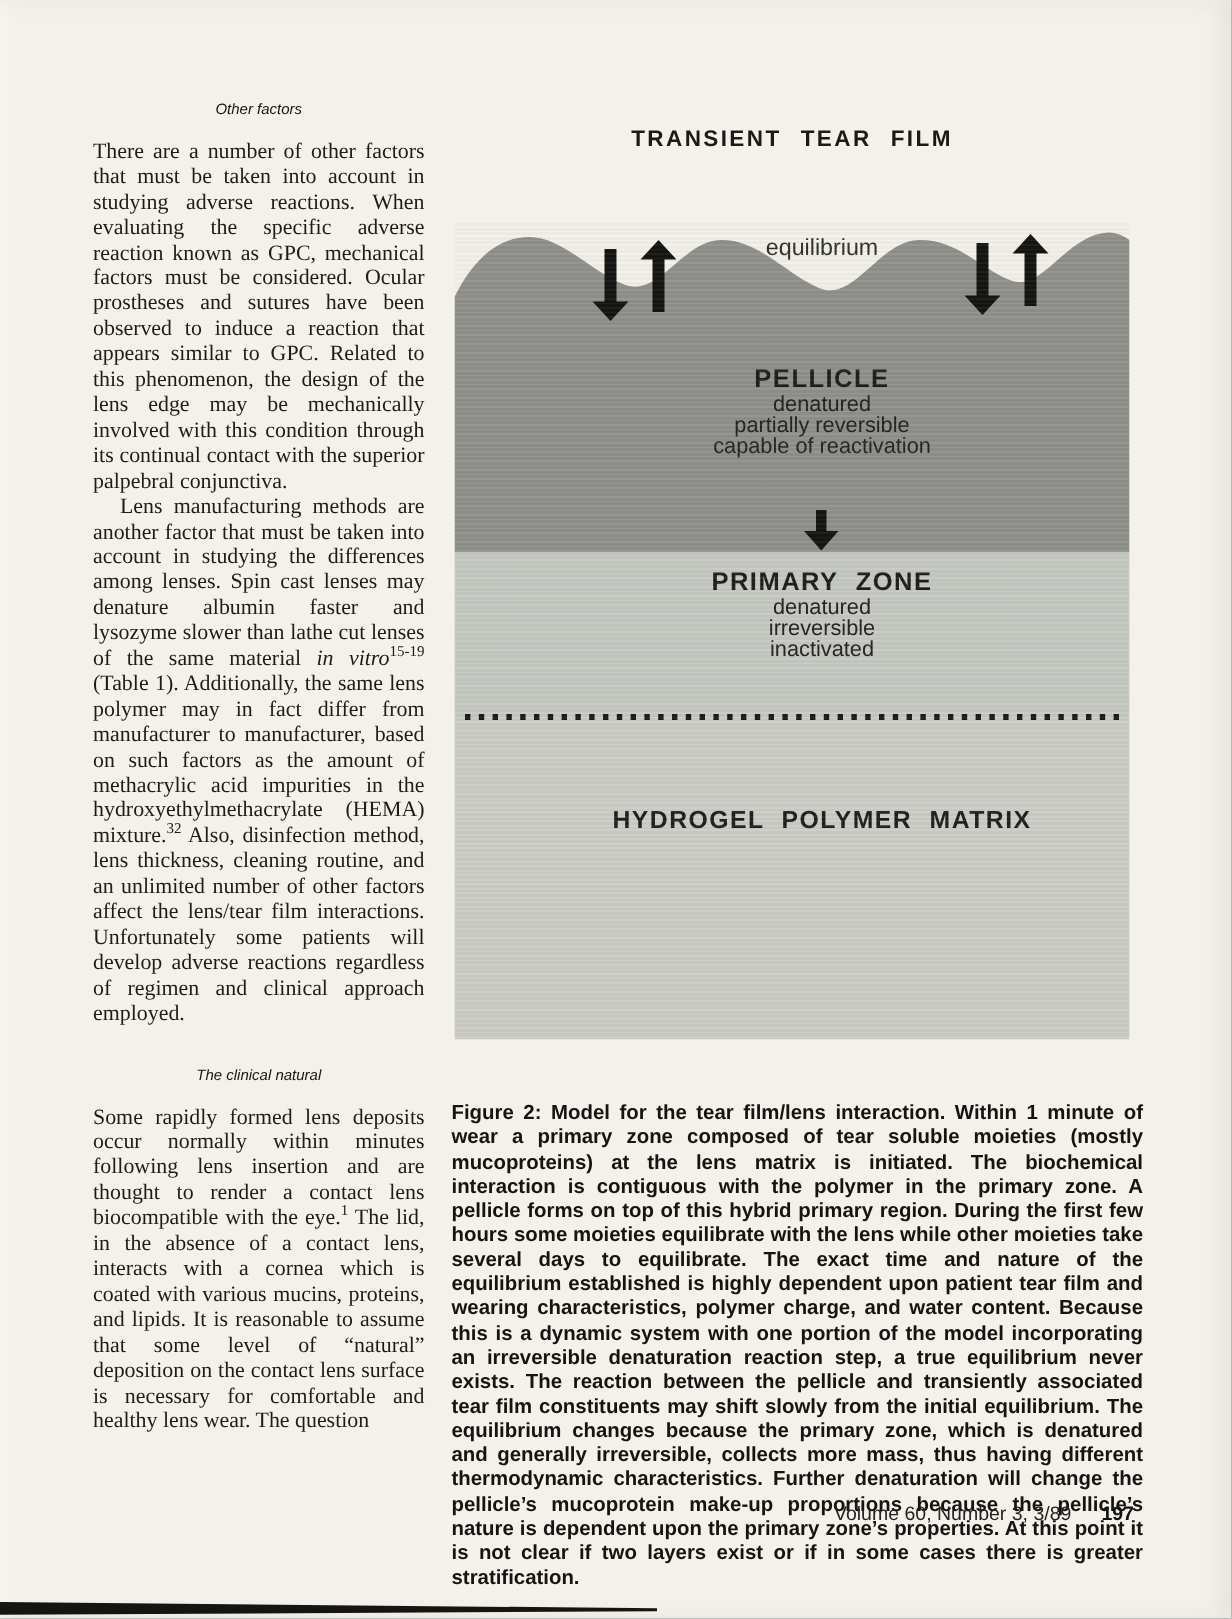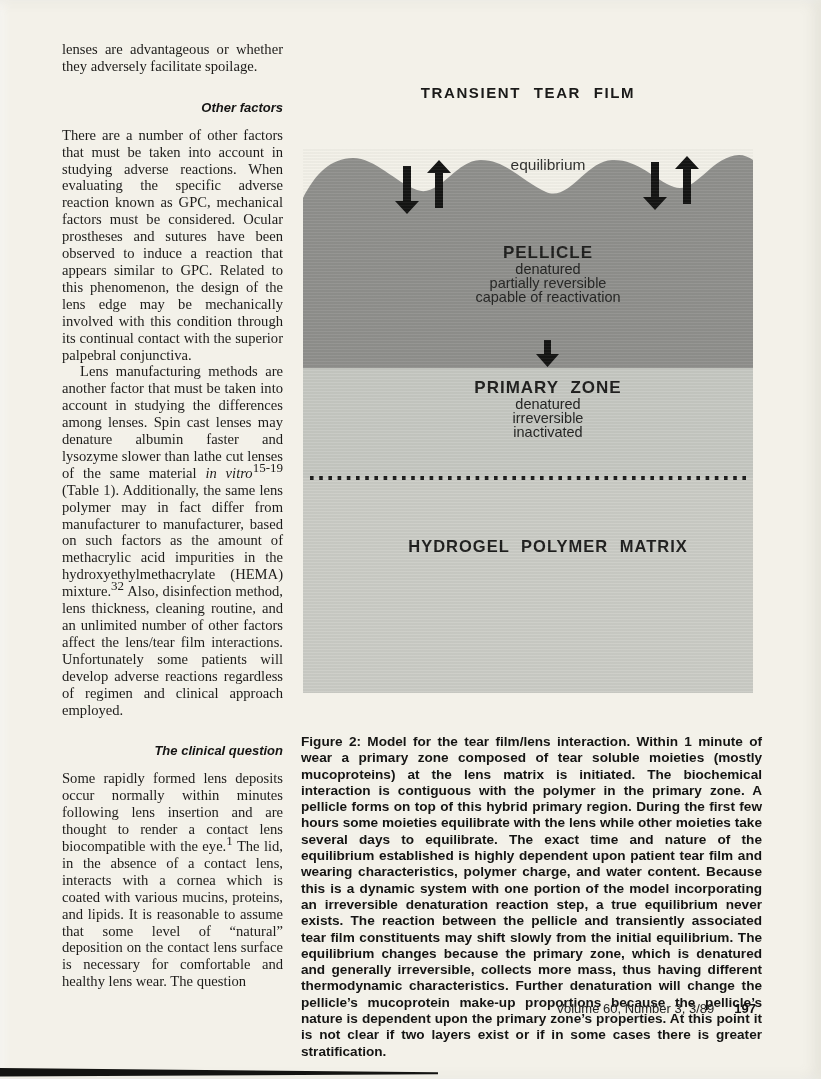--- a/index.html
+++ b/index.html
@@ -15,25 +15,25 @@
   .left-col{
     position:absolute;left:62px;top:41px;width:221px;
     font-family:"Liberation Serif",serif;
     font-size:14.6px;line-height:16.9px;color:#1d1c1a;
     text-align:justify;
   }
   .col-para{margin:0;}
   .col-para.indent{text-indent:18px;}
   .col-heading{
     font-family:"Liberation Sans",sans-serif;
-    font-weight:700;font-style:italic;
-    font-size:13px;color:#151514;
-    margin:25px 0 10px 0;text-align:right;
+    font-weight:400;font-style:italic;
+    font-size:10px;color:#151514;
+    margin:25px 0 10px 0;text-align:center;
   }
-  .col-para sup{font-size:13px;line-height:0;vertical-align:super;}
+  .col-para sup{font-size:10px;line-height:0;vertical-align:super;}
   .col-para i{}
   
   .fig-title{
     position:absolute;left:303px;top:84px;width:450px;
     text-align:center;font-weight:700;font-size:15px;
     letter-spacing:1.6px;word-spacing:7px;color:#1a1a19;
   }
   .diagram{position:absolute;left:303px;top:148px;}
   .diagram-texture{
     position:absolute;left:303px;top:148px;width:450px;height:545px;
@@ -54,25 +54,24 @@
   .footer .pageno{font-weight:700;margin-left:20px;color:#111;}
   
   .scan-wedge{position:absolute;left:0;top:1066px;}
 </style>
 </head>
 <body>
 
 <div class="page">
 
   <div class="left-col">
-      <p class="col-para"><span>lenses are advantageous or whether they adversely facilitate spoilage.</span></p>
       <div class="col-heading">Other factors</div>
       <p class="col-para"><span>There are a number of other factors that must be taken into account in studying adverse reactions. When evaluating the specific adverse reaction known as GPC, mechanical factors must be considered. Ocular prostheses and sutures have been observed to induce a reaction that appears similar to GPC. Related to this phenomenon, the design of the lens edge may be mechanically involved with this condition through its continual contact with the superior palpebral conjunctiva.</span></p>
       <p class="col-para indent"><span>Lens manufacturing methods are another factor that must be taken into account in studying the differences among lenses. Spin cast lenses may denature albumin faster and lysozyme slower than lathe cut lenses of the same material </span><i>in vitro</i><sup>15-19</sup><span> (Table 1). Additionally, the same lens polymer may in fact differ from manufacturer to manufacturer, based on such factors as the amount of methacrylic acid impurities in the hydroxyethylmethacrylate (HEMA) mixture.</span><sup>32</sup><span> Also, disinfection method, lens thickness, cleaning routine, and an unlimited number of other factors affect the lens/tear film interactions. Unfortunately some patients will develop adverse reactions regardless of regimen and clinical approach employed.</span></p>
-      <div class="col-heading">The clinical question</div>
+      <div class="col-heading">The clinical natural</div>
       <p class="col-para"><span>Some rapidly formed lens deposits occur normally within minutes following lens insertion and are thought to render a contact lens biocompatible with the eye.</span><sup>1</sup><span> The lid, in the absence of a contact lens, interacts with a cornea which is coated with various mucins, proteins, and lipids. It is reasonable to assume that some level of “natural” deposition on the contact lens surface is necessary for comfortable and healthy lens wear. The question</span></p>
     </div>
 
   <div class="fig-title">TRANSIENT TEAR FILM</div>
 
   <svg class="diagram" width="450" height="545" viewBox="0 0 450 545">
 
     <rect x="0" y="218" width="450" height="112" fill="#c6c8c2"></rect>
 
     <rect x="0" y="330" width="450" height="215" fill="#cbccc6"></rect>

